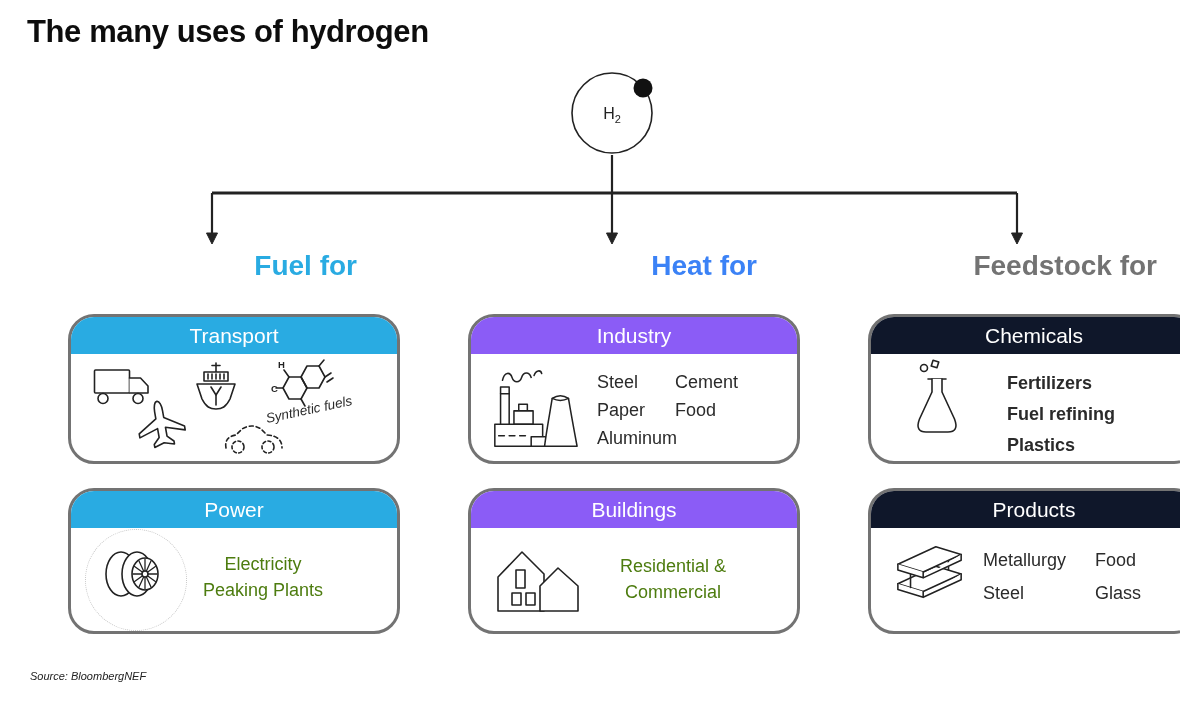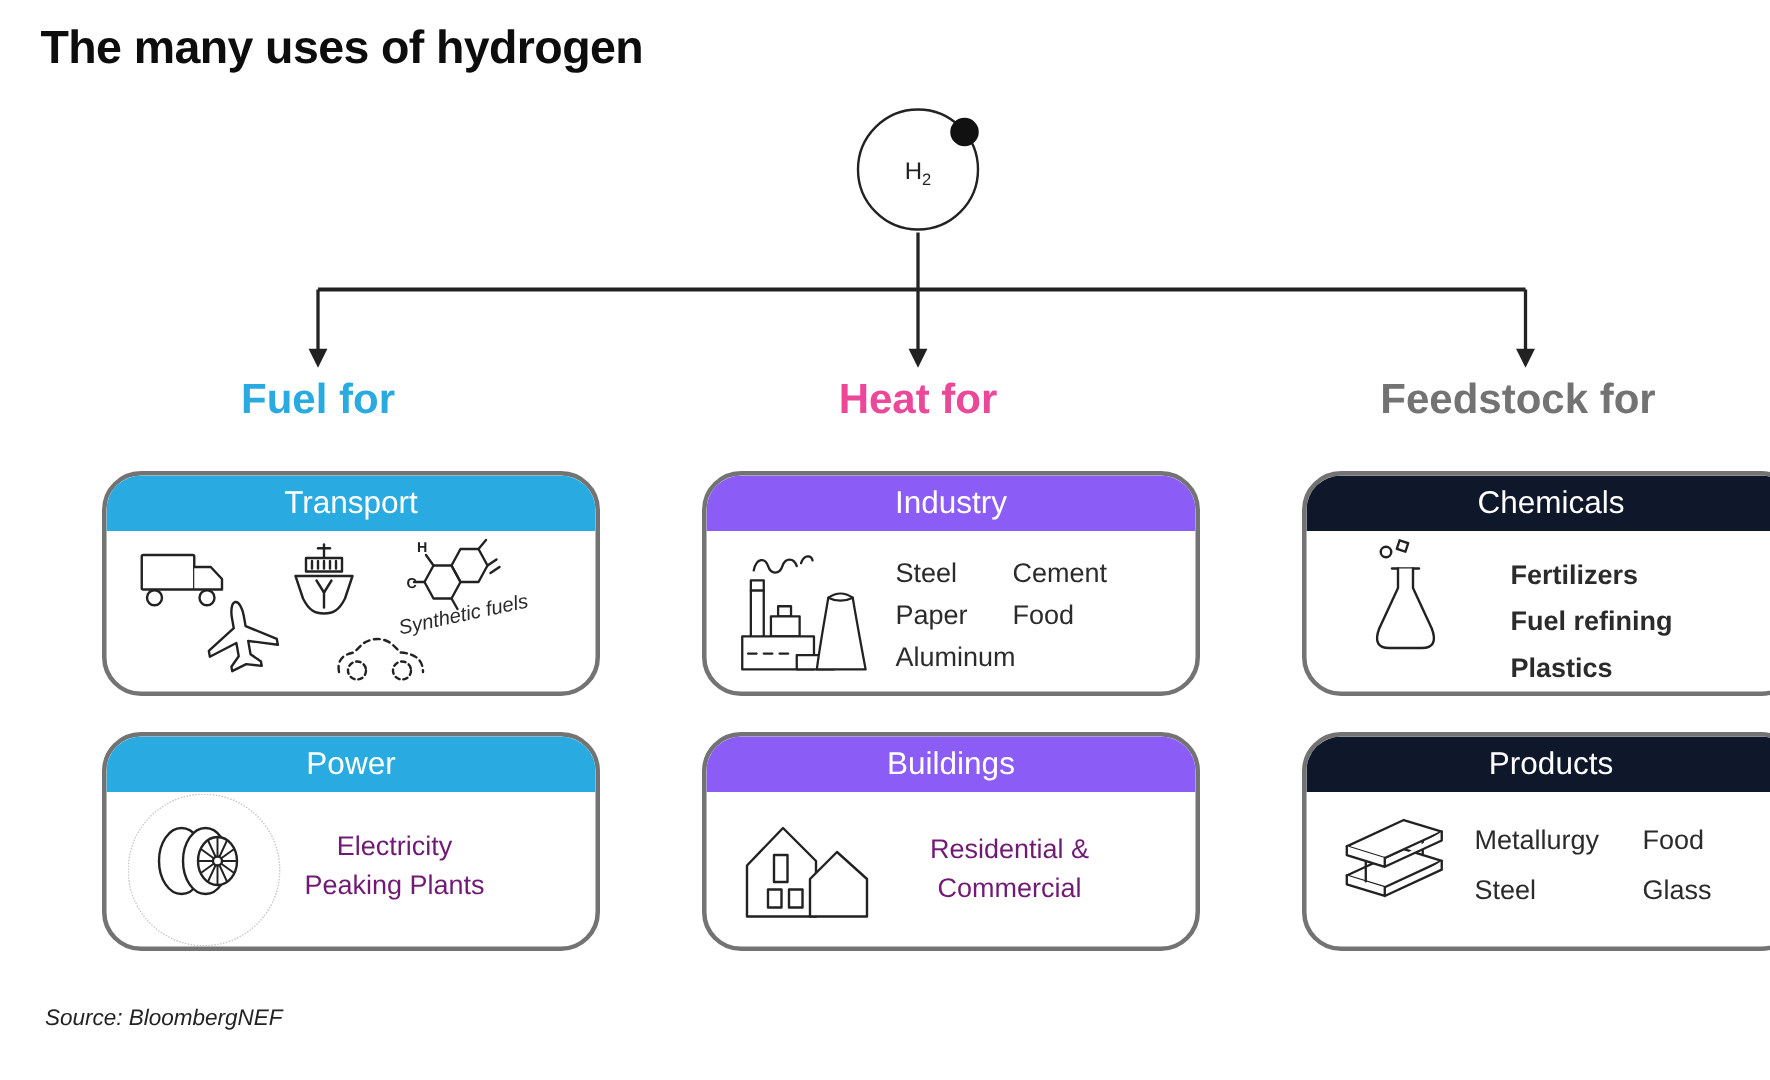--- a/index.html
+++ b/index.html
@@ -1,44 +1,44 @@
 <!DOCTYPE html>
 <html><head>
 <meta charset="utf-8">
 <style>
   html,body{margin:0;padding:0;background:#fff;}
   .stage{position:relative;width:1180px;height:720px;background:#ffffff;
          font-family:"Liberation Sans",sans-serif;color:#222;overflow:hidden;}
   .title{position:absolute;left:27px;top:14px;font-size:31px;font-weight:bold;
          letter-spacing:-0.4px;color:#0d0d0d;}
   .tree{position:absolute;left:0;top:40px;}
-  .branch-header{position:absolute;top:250px;width:290px;text-align:center;
+  .branch-header{position:absolute;top:250px;width:290px;text-align:right;
                  font-size:28px;font-weight:bold;}
   .bh-fuel{left:67px;color:#29ABE2;}
-  .bh-heat{left:467px;color:#ec4899;}
+  .bh-heat{left:467px;color:#3b82f6;}
   .bh-feedstock{left:867px;color:#737373;}
   .card{position:absolute;width:332px;background:#fff;border:3px solid #737373;
         border-radius:26px;overflow:hidden;box-sizing:border-box;}
   .r1{top:314px;height:150px;}
   .r2{top:488px;height:146px;}
   .c1{left:68px;}.c2{left:468px;}.c3{left:868px;}
   .card-header{height:37px;line-height:37px;text-align:center;color:#fff;font-size:21px;}
   .hd-fuel{background:#29ABE2;}
   .hd-heat{background:#8b5cf6;}
   .hd-feedstock{background:#0f172a;}
   .abs{position:absolute;}
-  .body-text{position:absolute;font-size:18px;color:#701a75;line-height:1.45;}
+  .body-text{position:absolute;font-size:18px;color:#4d7c0f;line-height:1.45;}
   .center{text-align:center;}
   .pairs{position:absolute;display:grid;font-size:18px;color:#2b2b2b;line-height:18px;}
   .list{position:absolute;font-size:18px;color:#2b2b2b;font-weight:bold;}
   .list span{display:block;margin-bottom:10px;}
   .synthetic{position:absolute;font-size:13.5px;font-style:italic;color:#2b2b2b;
              transform:rotate(-12deg);white-space:nowrap;}
   .dotted-circle{position:absolute;border:1.5px dotted #c6c6c6;border-radius:50%;}
-  .source{position:absolute;left:30px;top:670px;font-size:15px;font-style:italic;color:#222;}
+  .source{position:absolute;left:30px;top:670px;font-size:11px;font-style:italic;color:#222;}
   svg{display:block;overflow:visible;}
   .lineart{fill:none;stroke:#222;stroke-width:1.6;stroke-linecap:round;stroke-linejoin:round;}
 </style>
 </head>
 <body>
 
 <div class="stage">
 
   <div class="title">The many uses of hydrogen</div>
 

